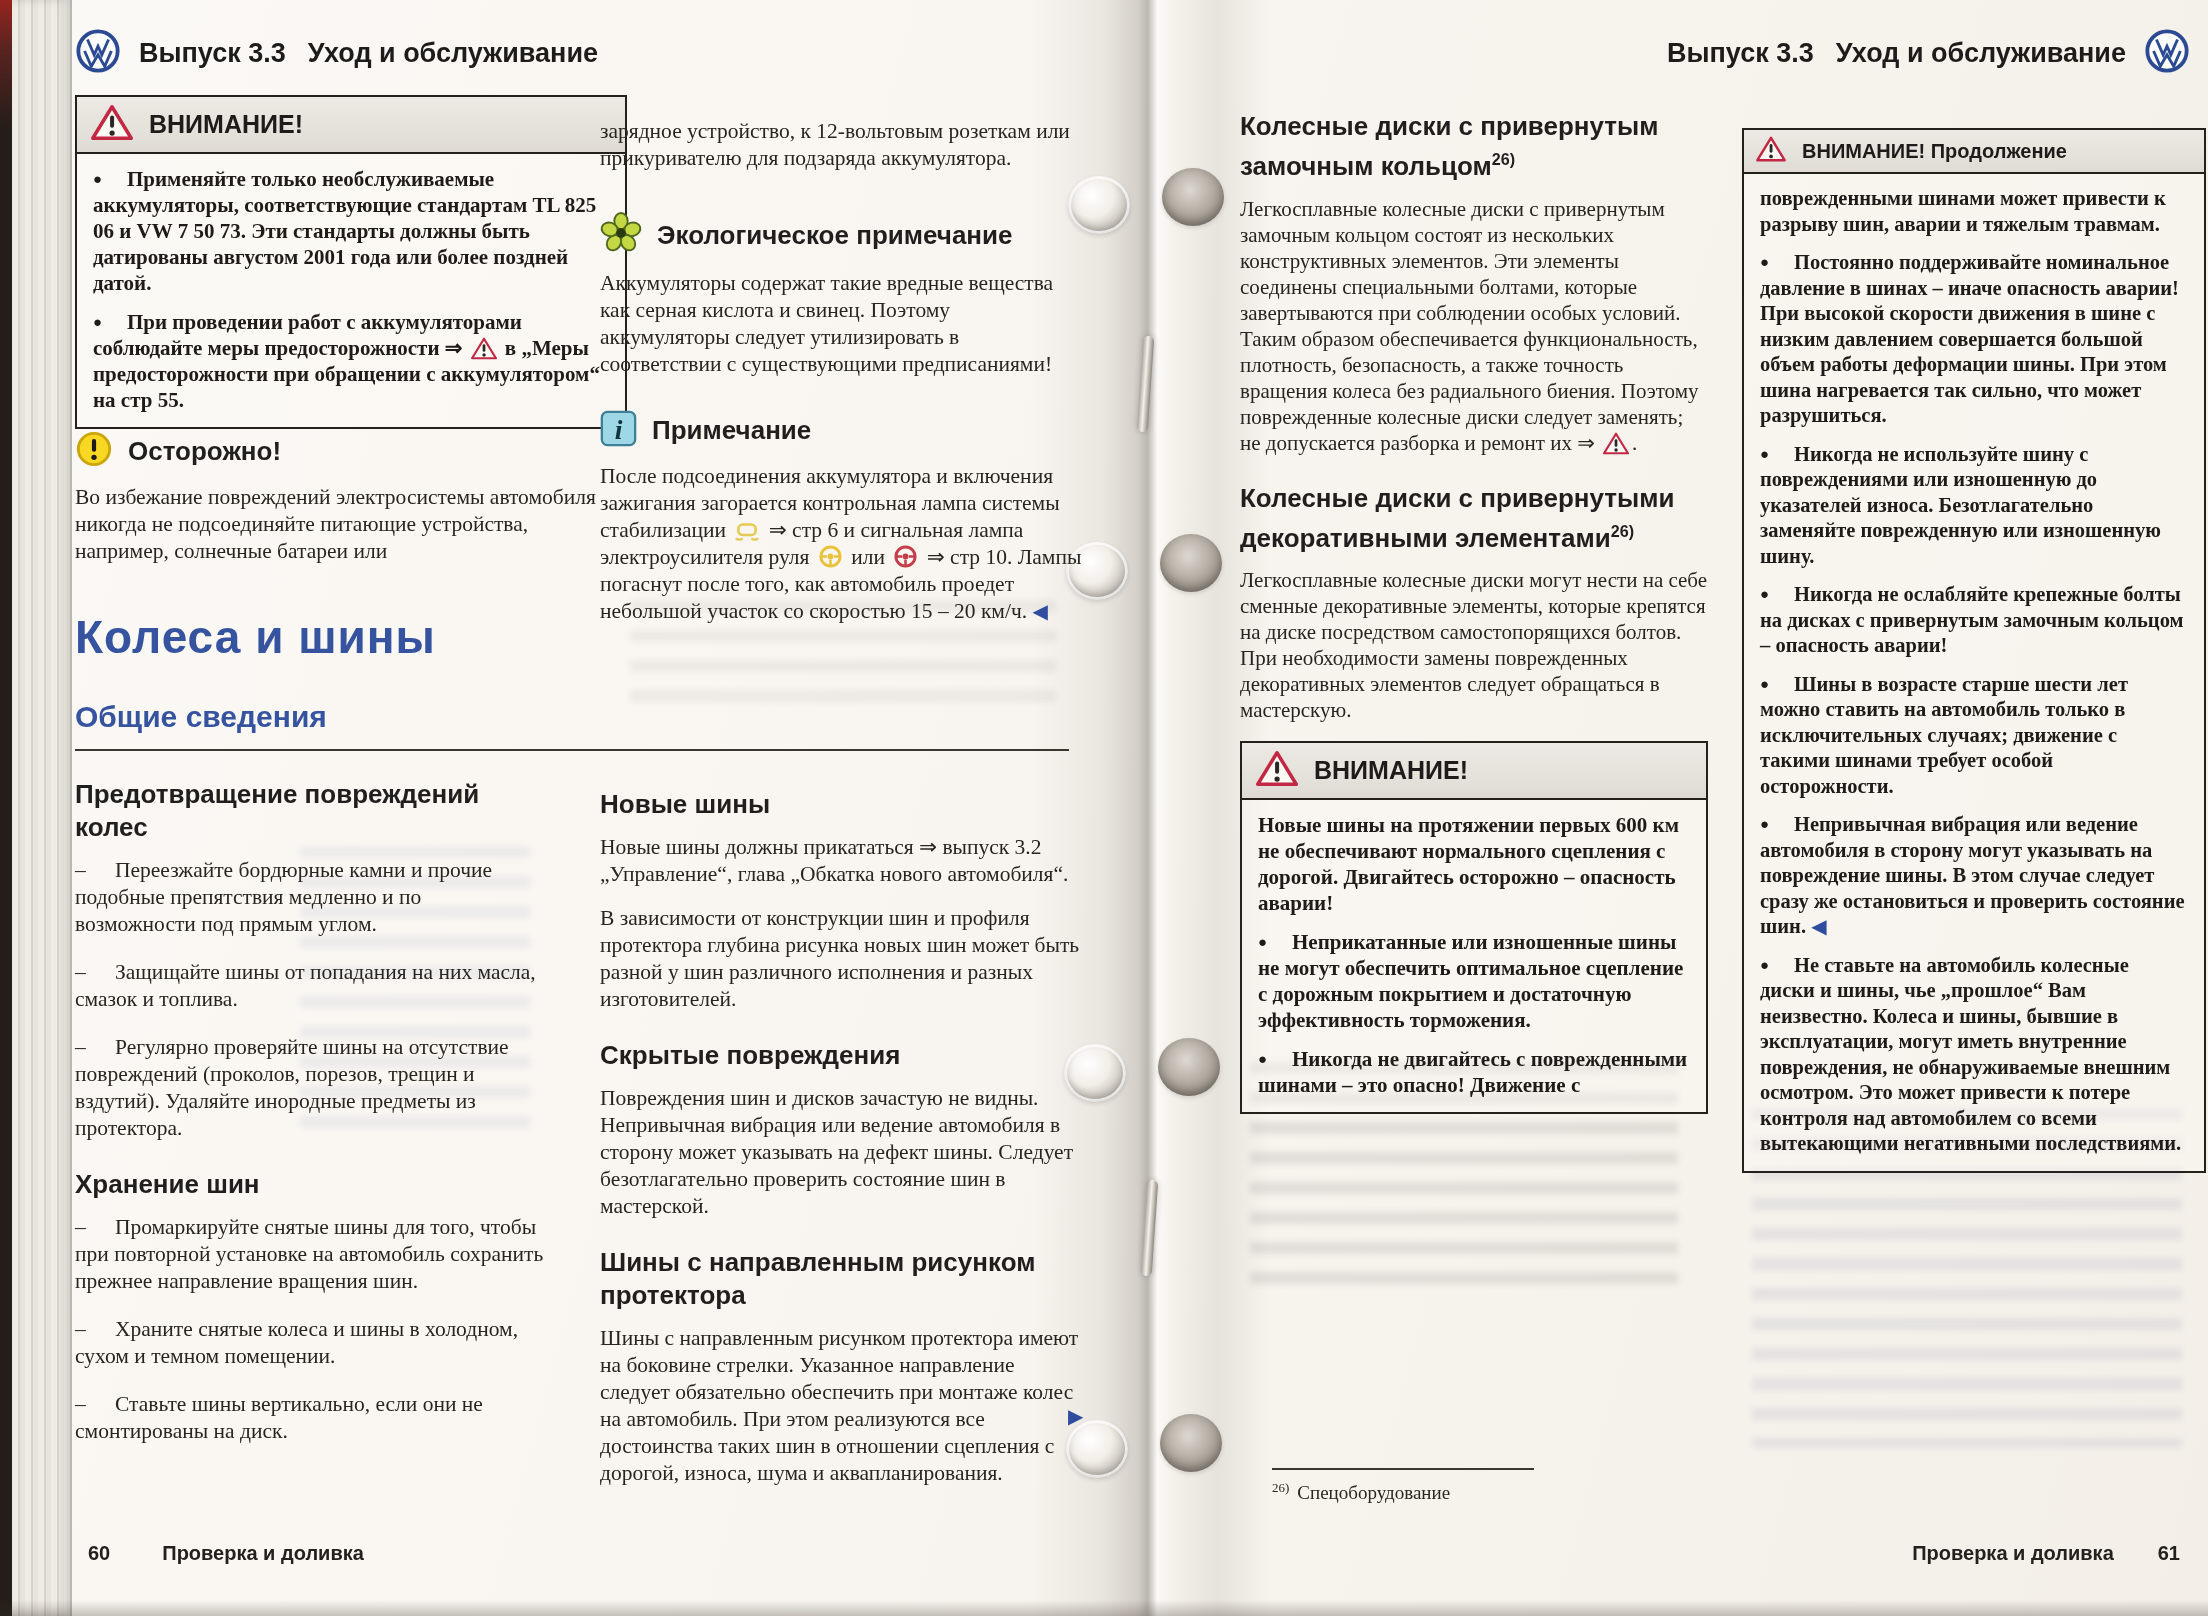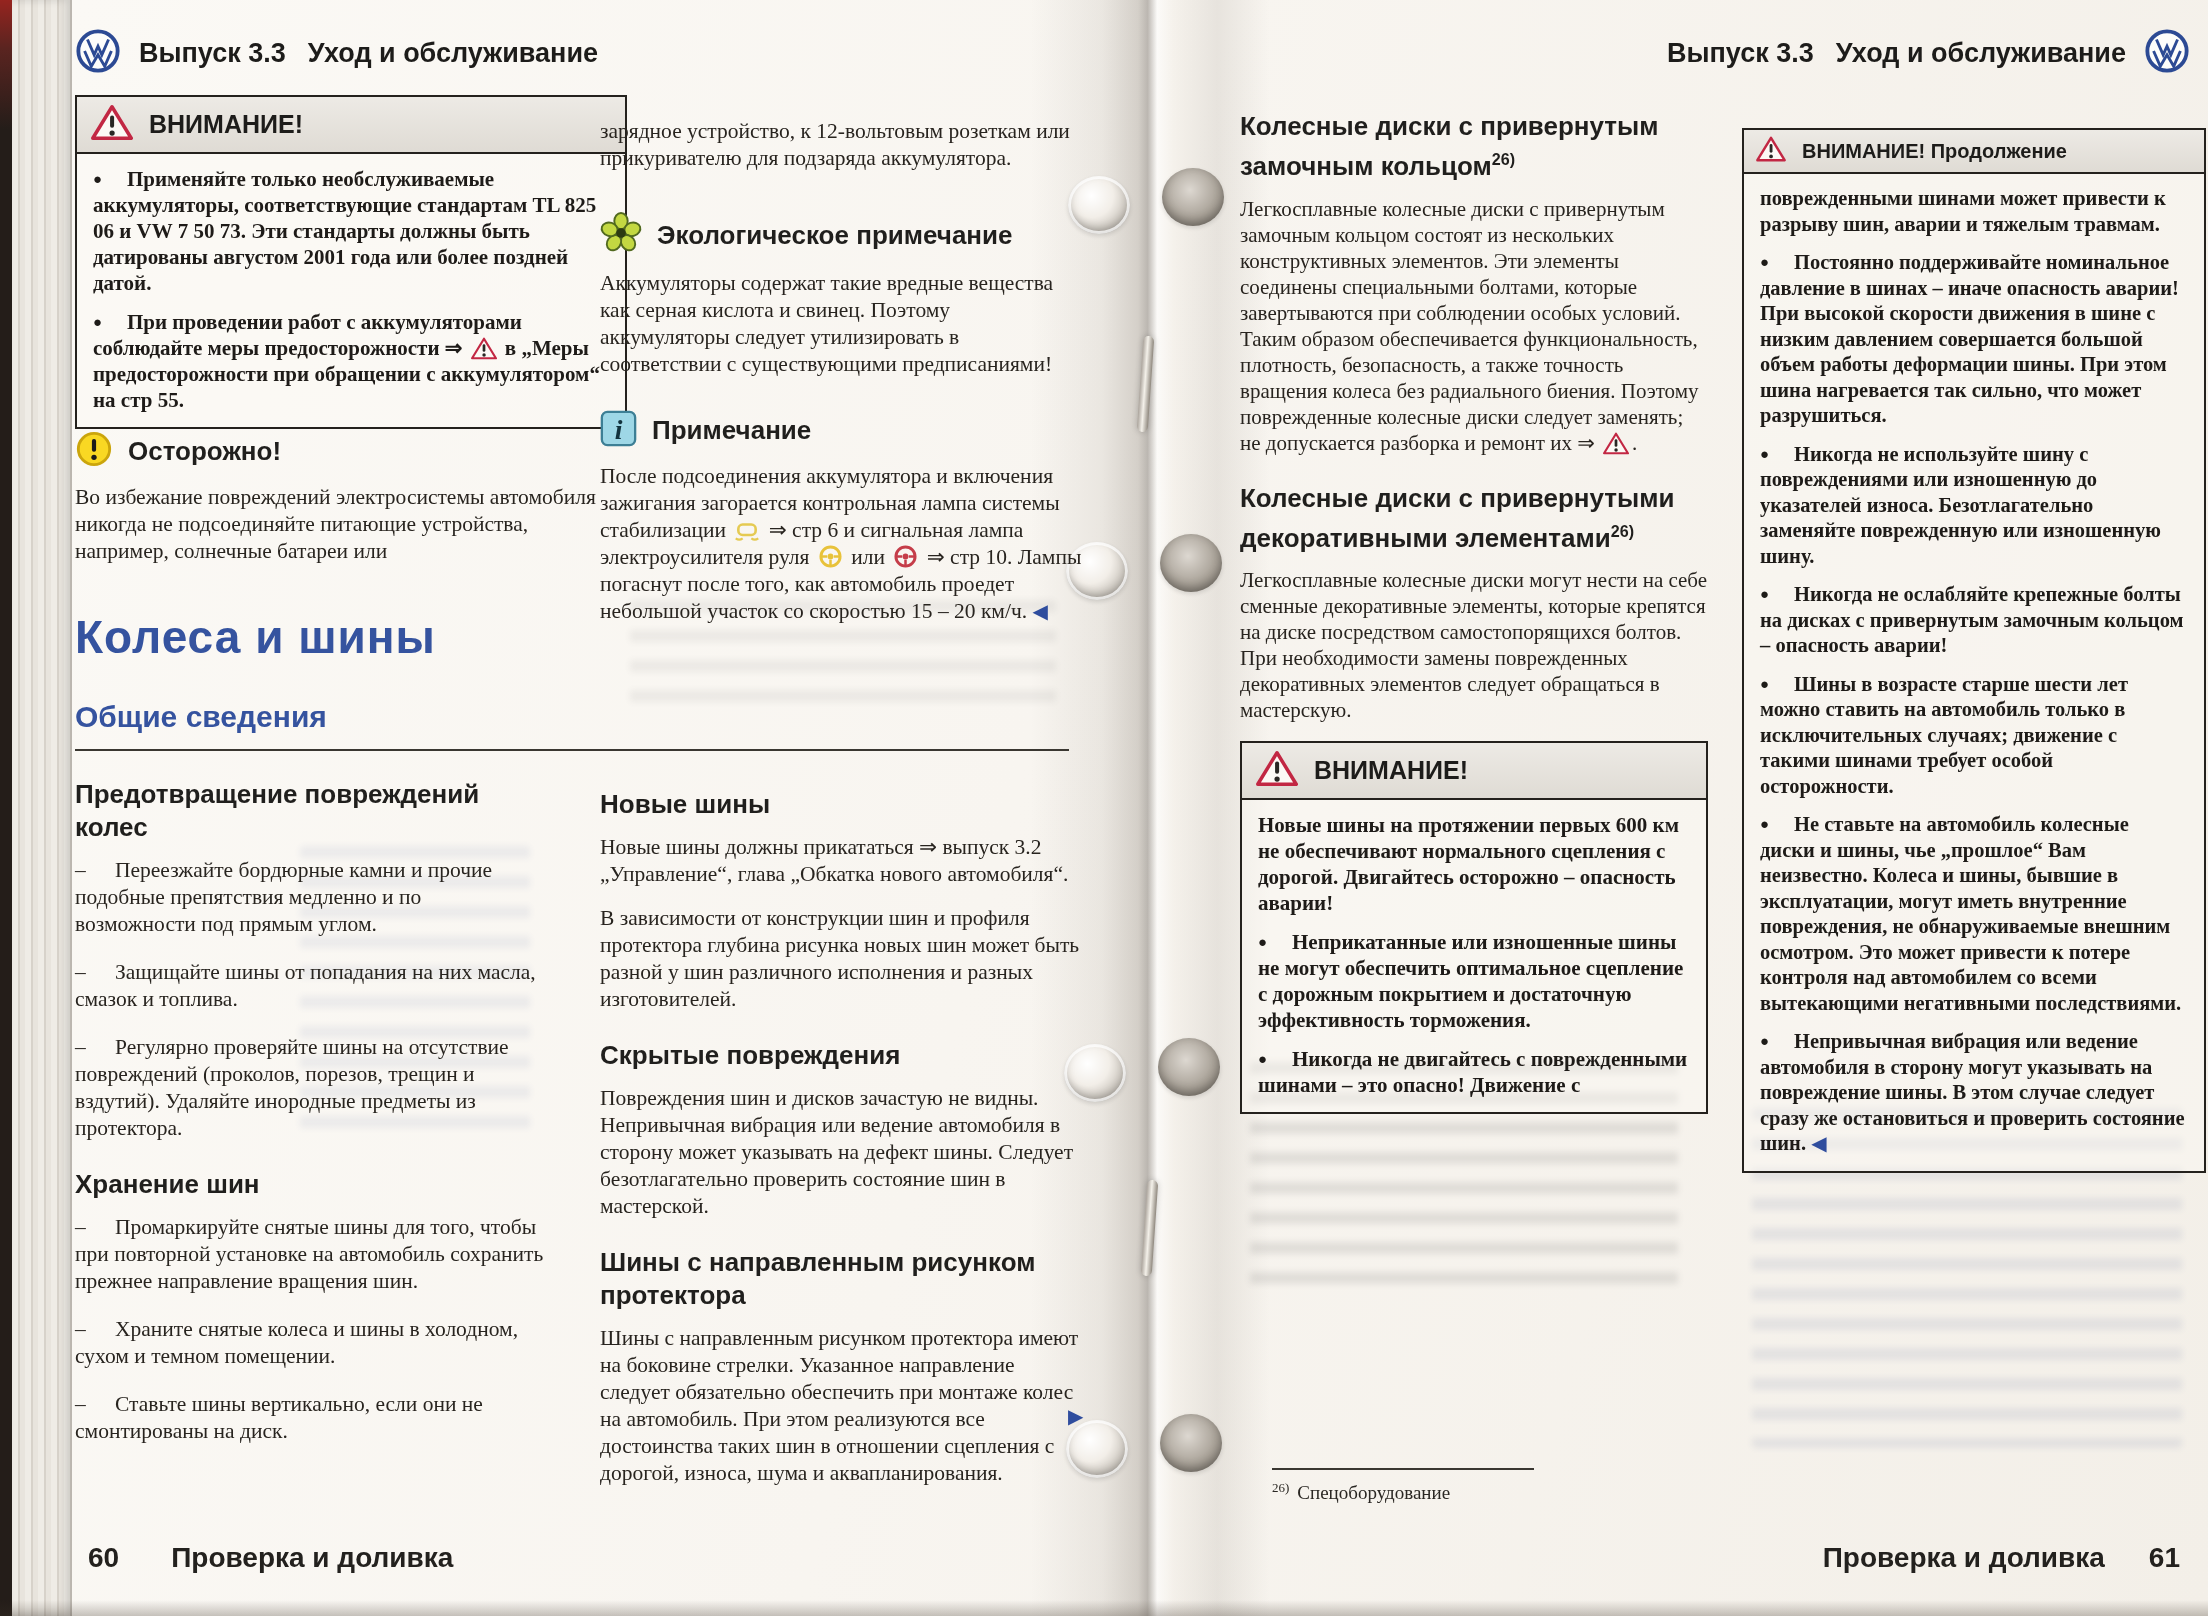--- a/index.html
+++ b/index.html
@@ -85,21 +85,21 @@
   .lp-col2b{position:absolute;left:600px;top:788px;width:484px;}
   .rp-col1{position:absolute;left:1240px;top:110px;width:468px;}
   .rp-col1 .body-p{font-size:21px;line-height:26px;}
   .rp-box{margin-top:18px;}
   .rp-col2box{position:absolute;left:1742px;top:128px;width:460px;}
   .rp-footnote{position:absolute;left:1272px;top:1468px;width:420px;}
   .fn-rule{width:262px;height:2px;background:#3a3731;margin-bottom:10px;}
   .fn-text{font-size:19px;color:#2a2723;}
   .fn-sup{font-size:13px;vertical-align:7px;margin-right:8px;}
   .footer{position:absolute;top:1542px;display:flex;align-items:baseline;gap:52px;}
-  .footer .num,.footer .lbl{font-family:"Liberation Sans",sans-serif;font-weight:700;font-size:28px;color:#23211e;}
+  .footer .num,.footer .lbl{font-family:"Liberation Sans",sans-serif;font-weight:700;font-size:20px;color:#23211e;}
   .cont-arrow{position:absolute;left:1068px;top:1404px;}
 </style>
 </head>
 <body>
 
 <div class="paper"></div>
 <div class="left-strip"></div>
 <div class="left-red-mark"></div>
 <div class="page-stack"></div>
 <div class="gutter"></div>
@@ -291,22 +291,22 @@
       </svg>
     </span>
     <span class="box-title small">ВНИМАНИЕ! Продолжение</span>
   </div>
   <div class="box-body">
     <p class="w-item tight">поврежденными шинами может привести к разрыву шин, аварии и тяжелым травмам.</p>
     <p class="w-item tight"><span class="w-bullet">●</span><span>Постоянно поддерживайте номинальное давление в шинах – иначе опасность аварии! При высокой скорости движения в шине с низким давлением совершается большой объем работы деформации шины. При этом шина нагревается так сильно, что может разрушиться.</span></p>
     <p class="w-item tight"><span class="w-bullet">●</span><span>Никогда не используйте шину с повреждениями или изношенную до указателей износа. Безотлагательно заменяйте поврежденную или изношенную шину.</span></p>
     <p class="w-item tight"><span class="w-bullet">●</span><span>Никогда не ослабляйте крепежные болты на дисках с привернутым замочным кольцом – опасность аварии!</span></p>
     <p class="w-item tight"><span class="w-bullet">●</span><span>Шины в возрасте старше шести лет можно ставить на автомобиль только в исключительных случаях; движение с такими шинами требует особой осторожности.</span></p>
+    <p class="w-item tight"><span class="w-bullet">●</span><span>Непривычная вибрация или ведение автомобиля в сторону могут указывать на повреждение шины. В этом случае следует сразу же остановиться и проверить состояние шин. </span><span class="tri">◀</span></p>
     <p class="w-item tight"><span class="w-bullet">●</span><span>Не ставьте на автомобиль колесные диски и шины, чье „прошлое“ Вам неизвестно. Колеса и шины, бывшие в эксплуатации, могут иметь внутренние повреждения, не обнаруживаемые внешним осмотром. Это может привести к потере контроля над автомобилем со всеми вытекающими негативными последствиями.</span></p>
-    <p class="w-item tight"><span class="w-bullet">●</span><span>Непривычная вибрация или ведение автомобиля в сторону могут указывать на повреждение шины. В этом случае следует сразу же остановиться и проверить состояние шин. </span><span class="tri">◀</span></p>
   </div>
 </div>
 
 <div class="rp-footnote">
   <div class="fn-rule"></div>
   <div class="fn-text"><span class="fn-sup">26)</span><span>Спецоборудование</span></div>
 </div>
 
 <div class="footer" style="right:28px;gap:44px;">
   <span class="lbl">Проверка и доливка</span>

